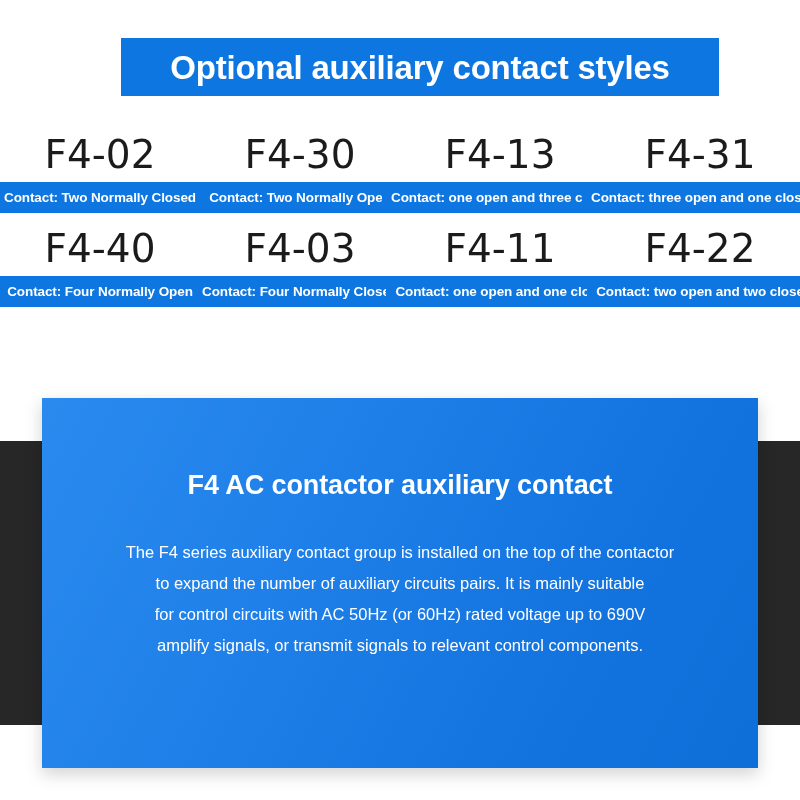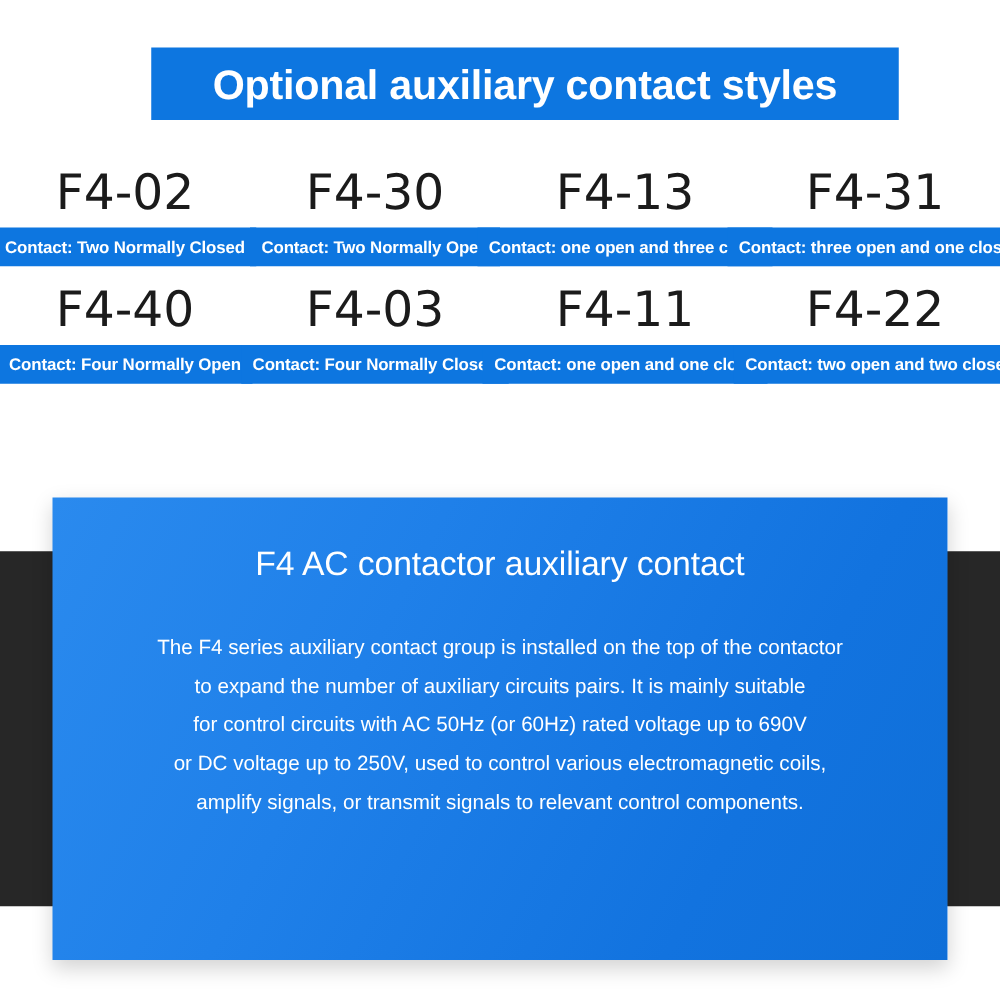--- a/index.html
+++ b/index.html
@@ -112,22 +112,22 @@
     background: linear-gradient(118deg, #2a8aee 0%, #1f80e9 35%, #1273df 75%, #0f6fd8 100%);
     box-shadow: 0 6px 16px rgba(0,0,0,0.18);
     box-sizing: border-box;
     display: flex;
     flex-direction: column;
     align-items: center;
   }
   .panel-title {
     color: #ffffff;
     font-size: 27px;
-    font-weight: normal;
-    margin-top: 40px;
+    font-weight: bold;
+    margin-top: 74px;
     line-height: 1;
     letter-spacing: -0.1px;
     white-space: nowrap;
   }
   .panel-body {
     color: #ffffff;
     font-size: 16.5px;
     line-height: 31px;
     text-align: center;
     margin-top: 38px;
@@ -189,17 +189,16 @@
 </div>
 
 <div class="bottom-section">
   <div class="dark-band"></div>
   <div class="info-panel">
     <div class="panel-title">F4 AC contactor auxiliary contact</div>
     <div class="panel-body">
       <span class="body-line">The F4 series auxiliary contact group is installed on the top of the contactor</span>
       <span class="body-line">to expand the number of auxiliary circuits pairs. It is mainly suitable</span>
       <span class="body-line">for control circuits with AC 50Hz (or 60Hz) rated voltage up to 690V</span>
-      <span class="body-line">or DC voltage up to 250V, used to control various electromagnetic coils,</span>
       <span class="body-line">amplify signals, or transmit signals to relevant control components.</span>
     </div>
   </div>
 </div>
 
 </body></html>

